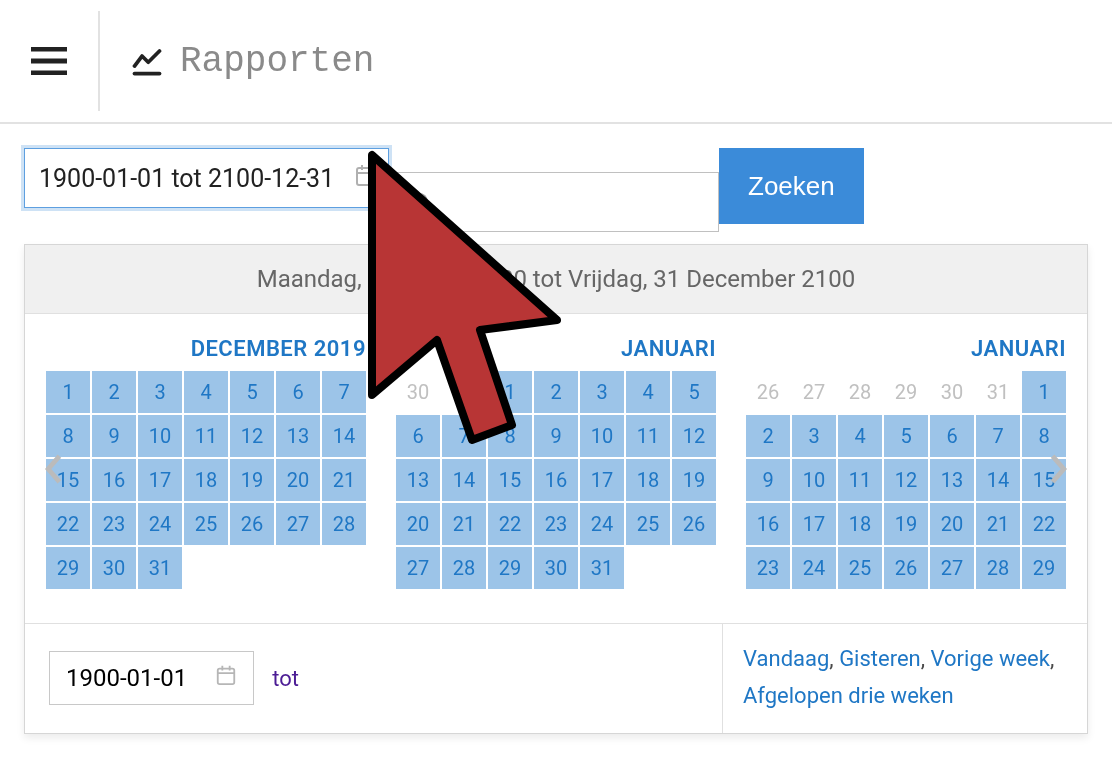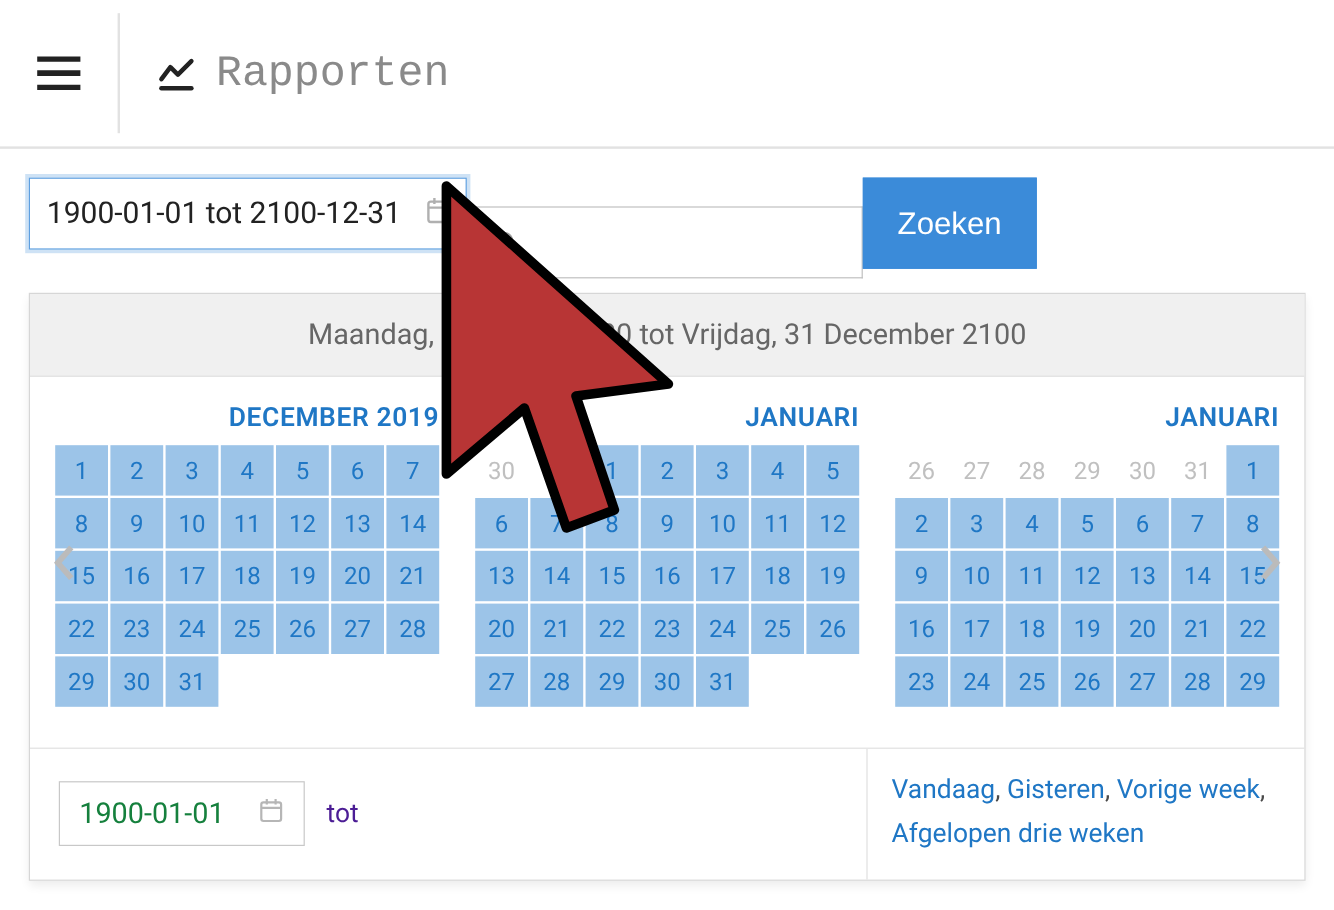--- a/index.html
+++ b/index.html
@@ -159,21 +159,21 @@
     gap:18px;
     padding:24px;
     border-right:1px solid #e0e0e0;
   }
   .mini-input{
     display:flex; align-items:center; gap:28px;
     border:1px solid #c8c8c8;
     padding:10px 16px;
     font-size:24px;
     height:54px;
-    color:#15803d;
+    color:#000000;
   }
   .mini-input .cal{color:#b6b6b6}
   .tot{font-size:22px;color:#4c1d95}
   .footer-right{
     width:364px;
     padding:16px 20px 18px;
     font-size:22px;
     line-height:1.7;
   }
   .footer-right a{color:var(--blue-strong); text-decoration:none; cursor:pointer}

